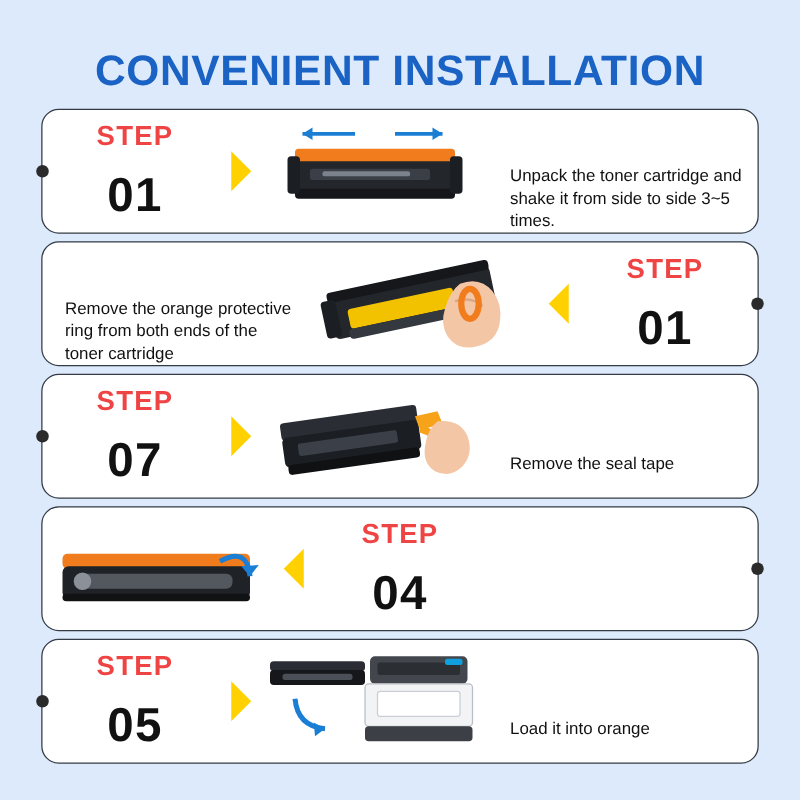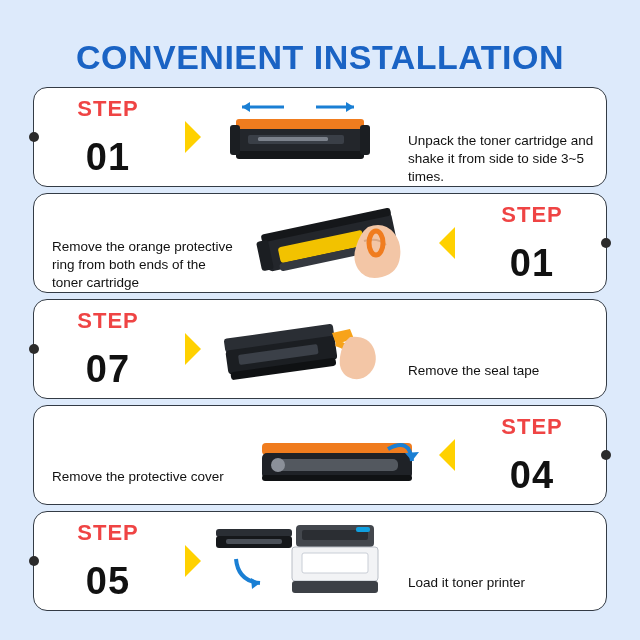--- a/index.html
+++ b/index.html
@@ -222,21 +222,20 @@
 
             <path d="M144 34 q18 -2 24 12 q5 14 -4 24 q-10 10 -22 4 q-10 -6 -8 -20 q2 -14 10 -20 z" fill="#f3c6a6"></path>
           </svg>
         </div>
       </div>
       <div class="cell cell-text">Remove the seal tape</div>
     </div>
 
     <div class="step-row">
       <div class="side-dot right"></div>
-      <div class="cell cell-text pad-left">Remove the protective cover</div>
       <div class="cell cell-img">
         <div class="img-wrap">
           <svg class="art" width="186" height="92" viewBox="0 0 186 92">
             <rect x="14" y="34" width="150" height="12" rx="4" fill="#f07c1e"></rect>
             <rect x="14" y="44" width="150" height="26" rx="5" fill="#1f2227"></rect>
             <rect x="26" y="50" width="124" height="12" rx="5" fill="#53585f"></rect>
             <ellipse cx="30" cy="56" rx="7" ry="7" fill="#8b9099"></ellipse>
             <rect x="14" y="66" width="150" height="6" rx="3" fill="#101214"></rect>
 
             <path d="M140 40 q22 -12 24 12" stroke="#1a7fd4" stroke-width="4" fill="none"></path>
@@ -283,17 +282,17 @@
               <rect x="4" y="2" width="78" height="22" rx="4" fill="#43474d"></rect>
               <rect x="10" y="7" width="66" height="10" rx="2" fill="#2b2e33"></rect>
               <rect x="0" y="24" width="86" height="34" rx="3" fill="#f2f3f5" stroke="#b9bec6"></rect>
               <rect x="10" y="30" width="66" height="20" rx="2" fill="#ffffff" stroke="#c9ced6"></rect>
               <rect x="0" y="58" width="86" height="12" rx="3" fill="#3c4046"></rect>
               <rect x="64" y="4" width="14" height="5" rx="2" fill="#10a0e0"></rect>
             </g>
           </svg>
         </div>
       </div>
-      <div class="cell cell-text">Load it toner printer</div>
+      <div class="cell cell-text">Load it into orange</div>
     </div>
 
   </div>
 </div>
 
 </body></html>

